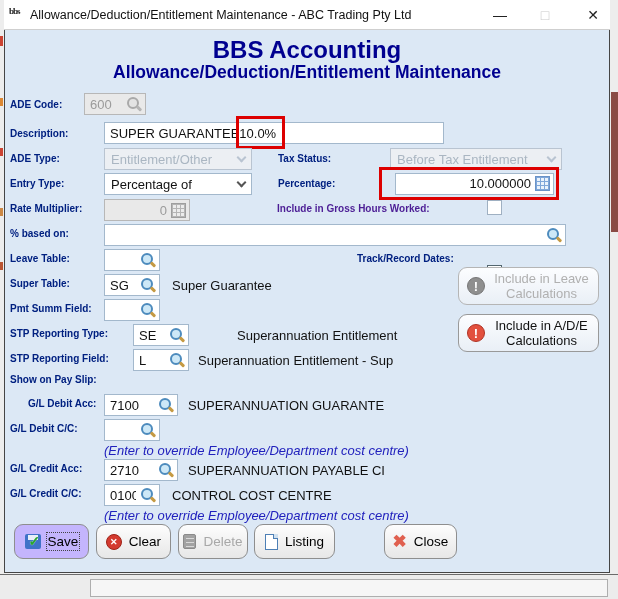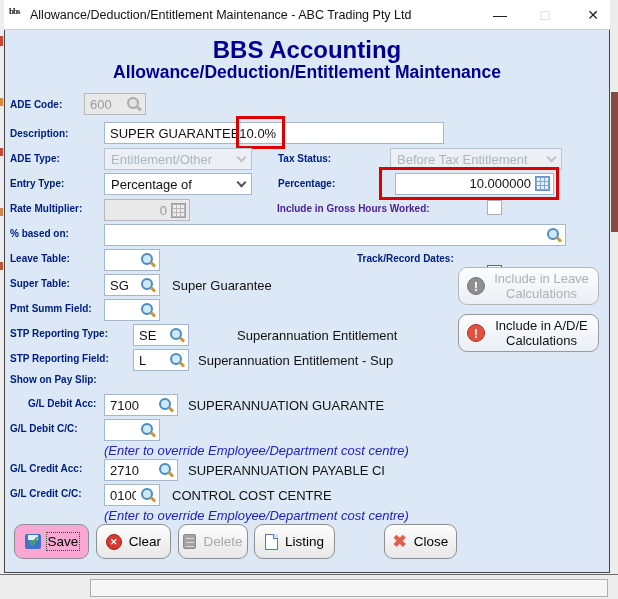--- a/index.html
+++ b/index.html
@@ -63,21 +63,21 @@
   .cb { width:15px; height:15px; background:#fff; border:1px solid #53666f; position:relative; }
   .cb.dis { border-color:#9fb0c2; }
   .cb.checked::after { content:"\2713"; position:absolute; left:1px; top:-2px; font-size:14px; font-weight:bold; color:#1ea321; }
 
   
   .redbox { border:3px solid #dd0000; background:transparent; pointer-events:none; }
   .redbox-fill { border:3px solid #dd0000; display:flex; align-items:center; padding:2px; background:#dce8f5; }
 
   
   .btn { top:524px; height:35px; border:1px solid #8e8e8e; border-radius:9px; background:linear-gradient(#fdfdfd,#e7e7e7); display:flex; align-items:center; justify-content:center; gap:7px; font-size:13.5px; color:#000; cursor:default; }
-  .btn.focus { background:#f9a8d4; }
+  .btn.focus { background:#c4b5fd; }
   .btn.dis { color:#a8a8a8; }
   .btn .blabel.focusring { outline:1px dotted #444; outline-offset:1px; }
 
   
   .sidebtn { left:458px; width:141px; height:38px; border:1px solid #999; border-radius:9px; background:linear-gradient(#fcfdff,#e9eff6); display:flex; align-items:center; gap:8px; padding:0 8px; font-size:13px; color:#111; text-align:center; line-height:15px; }
   .sidebtn.dis { color:#b0b0b0; border-color:#b5b5b5; }
   .exc { width:18px; height:18px; border-radius:50%; flex:none; color:#fff; font-weight:bold; font-size:13px; line-height:18px; text-align:center; }
   .exc.red { background:#e2503e; border:1px solid #b03325; }
   .exc.gray { background:#8f8f8f; border:1px solid #777; }
 

